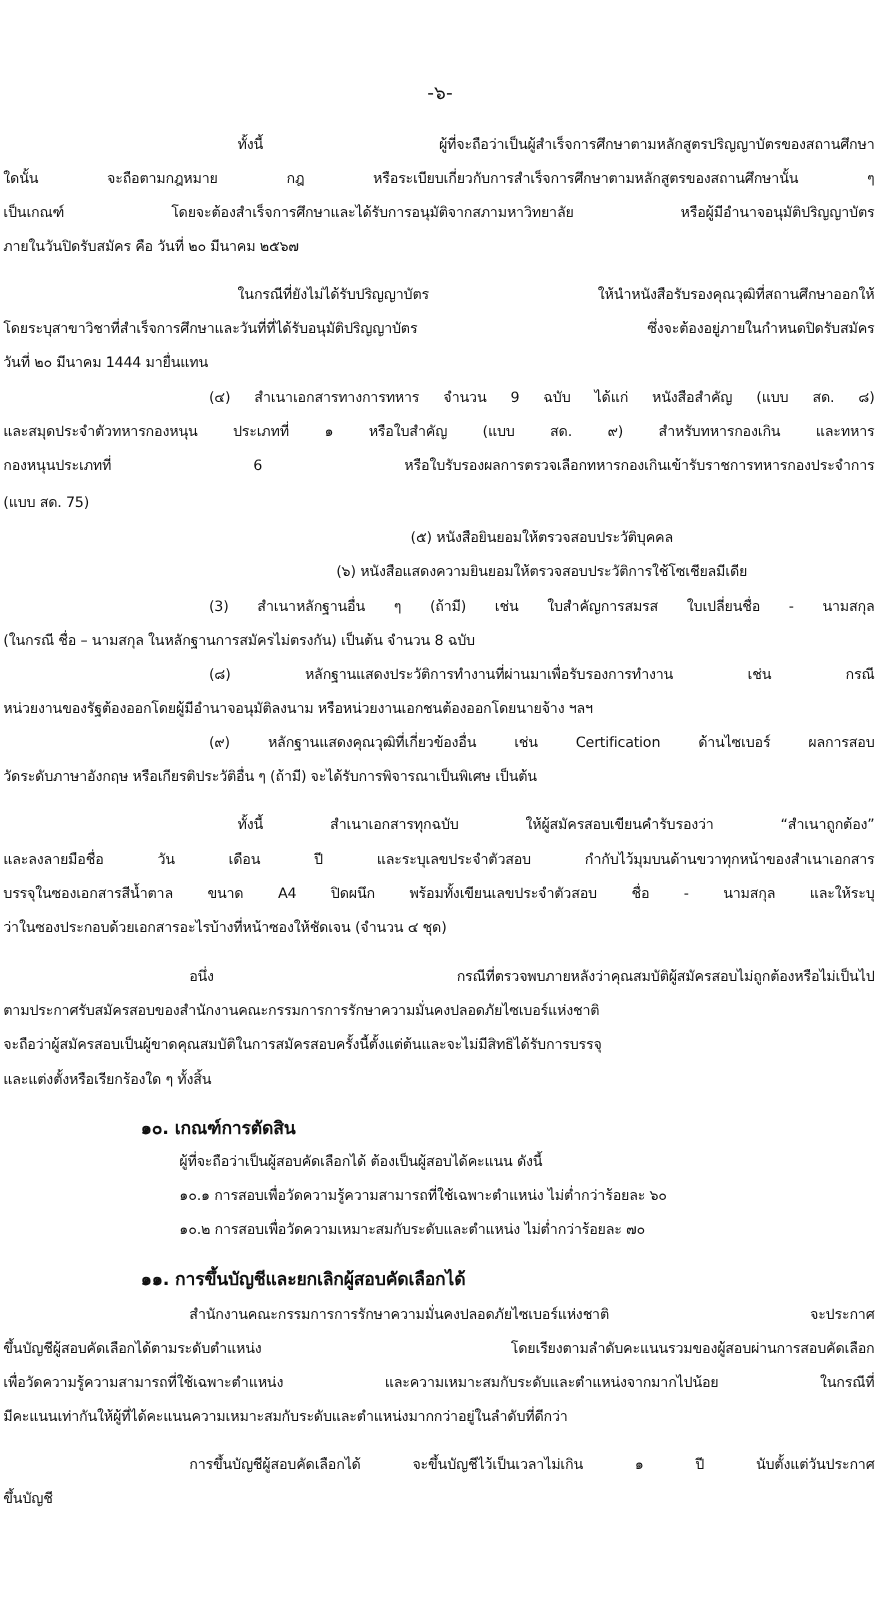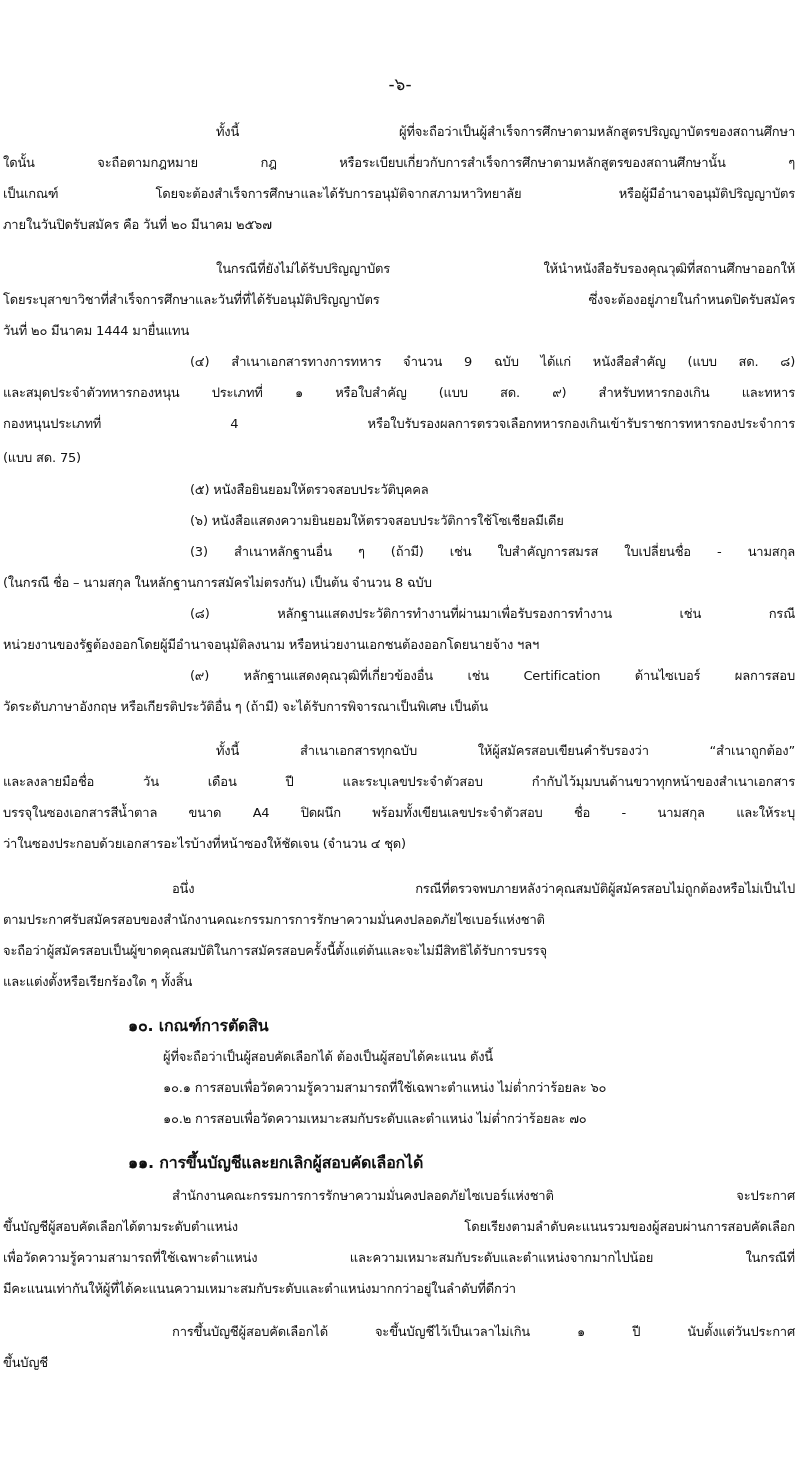--- a/index.html
+++ b/index.html
@@ -27,21 +27,21 @@
     position: absolute;
     left: 3px;
     width: 792px;
     font-size: 13px;
     line-height: 22px;
     white-space: nowrap;
     letter-spacing: -0.2px;
   }
   .j { text-align: justify; text-align-last: justify; }
   .ind1 { left: 216px; width: 579px; }
-  .ind2 { left: 190px; width: 605px; }
+  .ind2 { left: 190px; width: 605px; text-align: center; }
   .ind3 { left: 172px; width: 623px; }
   .sec-head { left: 128px; font-weight: bold; font-size: 16px; }
   .sub1 { left: 163px; }
 </style>
 </head>
 <body>
 
 <div class="page">
 
   <div class="page-number">-๖-</div>
@@ -55,21 +55,21 @@
 
   <div>
     <div class="line j ind1" style="top:258px">ในกรณีที่ยังไม่ได้รับปริญญาบัตร ให้นำหนังสือรับรองคุณวุฒิที่สถานศึกษาออกให้</div>
     <div class="line j" style="top:289px">โดยระบุสาขาวิชาที่สำเร็จการศึกษาและวันที่ที่ได้รับอนุมัติปริญญาบัตร ซึ่งจะต้องอยู่ภายในกำหนดปิดรับสมัคร</div>
     <div class="line" style="top:320px">วันที่ ๒๐ มีนาคม 1444 มายื่นแทน</div>
   </div>
 
   <div>
     <div class="line j ind2" style="top:351px">(๔) สำเนาเอกสารทางการทหาร จำนวน 9 ฉบับ ได้แก่ หนังสือสำคัญ (แบบ สด. ๘)</div>
     <div class="line j" style="top:382px">และสมุดประจำตัวทหารกองหนุน ประเภทที่ ๑ หรือใบสำคัญ (แบบ สด. ๙) สำหรับทหารกองเกิน และทหาร</div>
-    <div class="line j" style="top:413px">กองหนุนประเภทที่ 4 หรือใบรับรองผลการตรวจเลือกทหารกองเกินเข้ารับราชการทหารกองประจำการ</div>
+    <div class="line j" style="top:413px">กองหนุนประเภทที่ 6 หรือใบรับรองผลการตรวจเลือกทหารกองเกินเข้ารับราชการทหารกองประจำการ</div>
     <div class="line" style="top:447px">(แบบ สด. 75)</div>
   </div>
 
   <div>
     <div class="line ind2" style="top:479px">(๕) หนังสือยินยอมให้ตรวจสอบประวัติบุคคล</div>
   </div>
 
   <div>
     <div class="line ind2" style="top:510px">(๖) หนังสือแสดงความยินยอมให้ตรวจสอบประวัติการใช้โซเชียลมีเดีย</div>
   </div>

